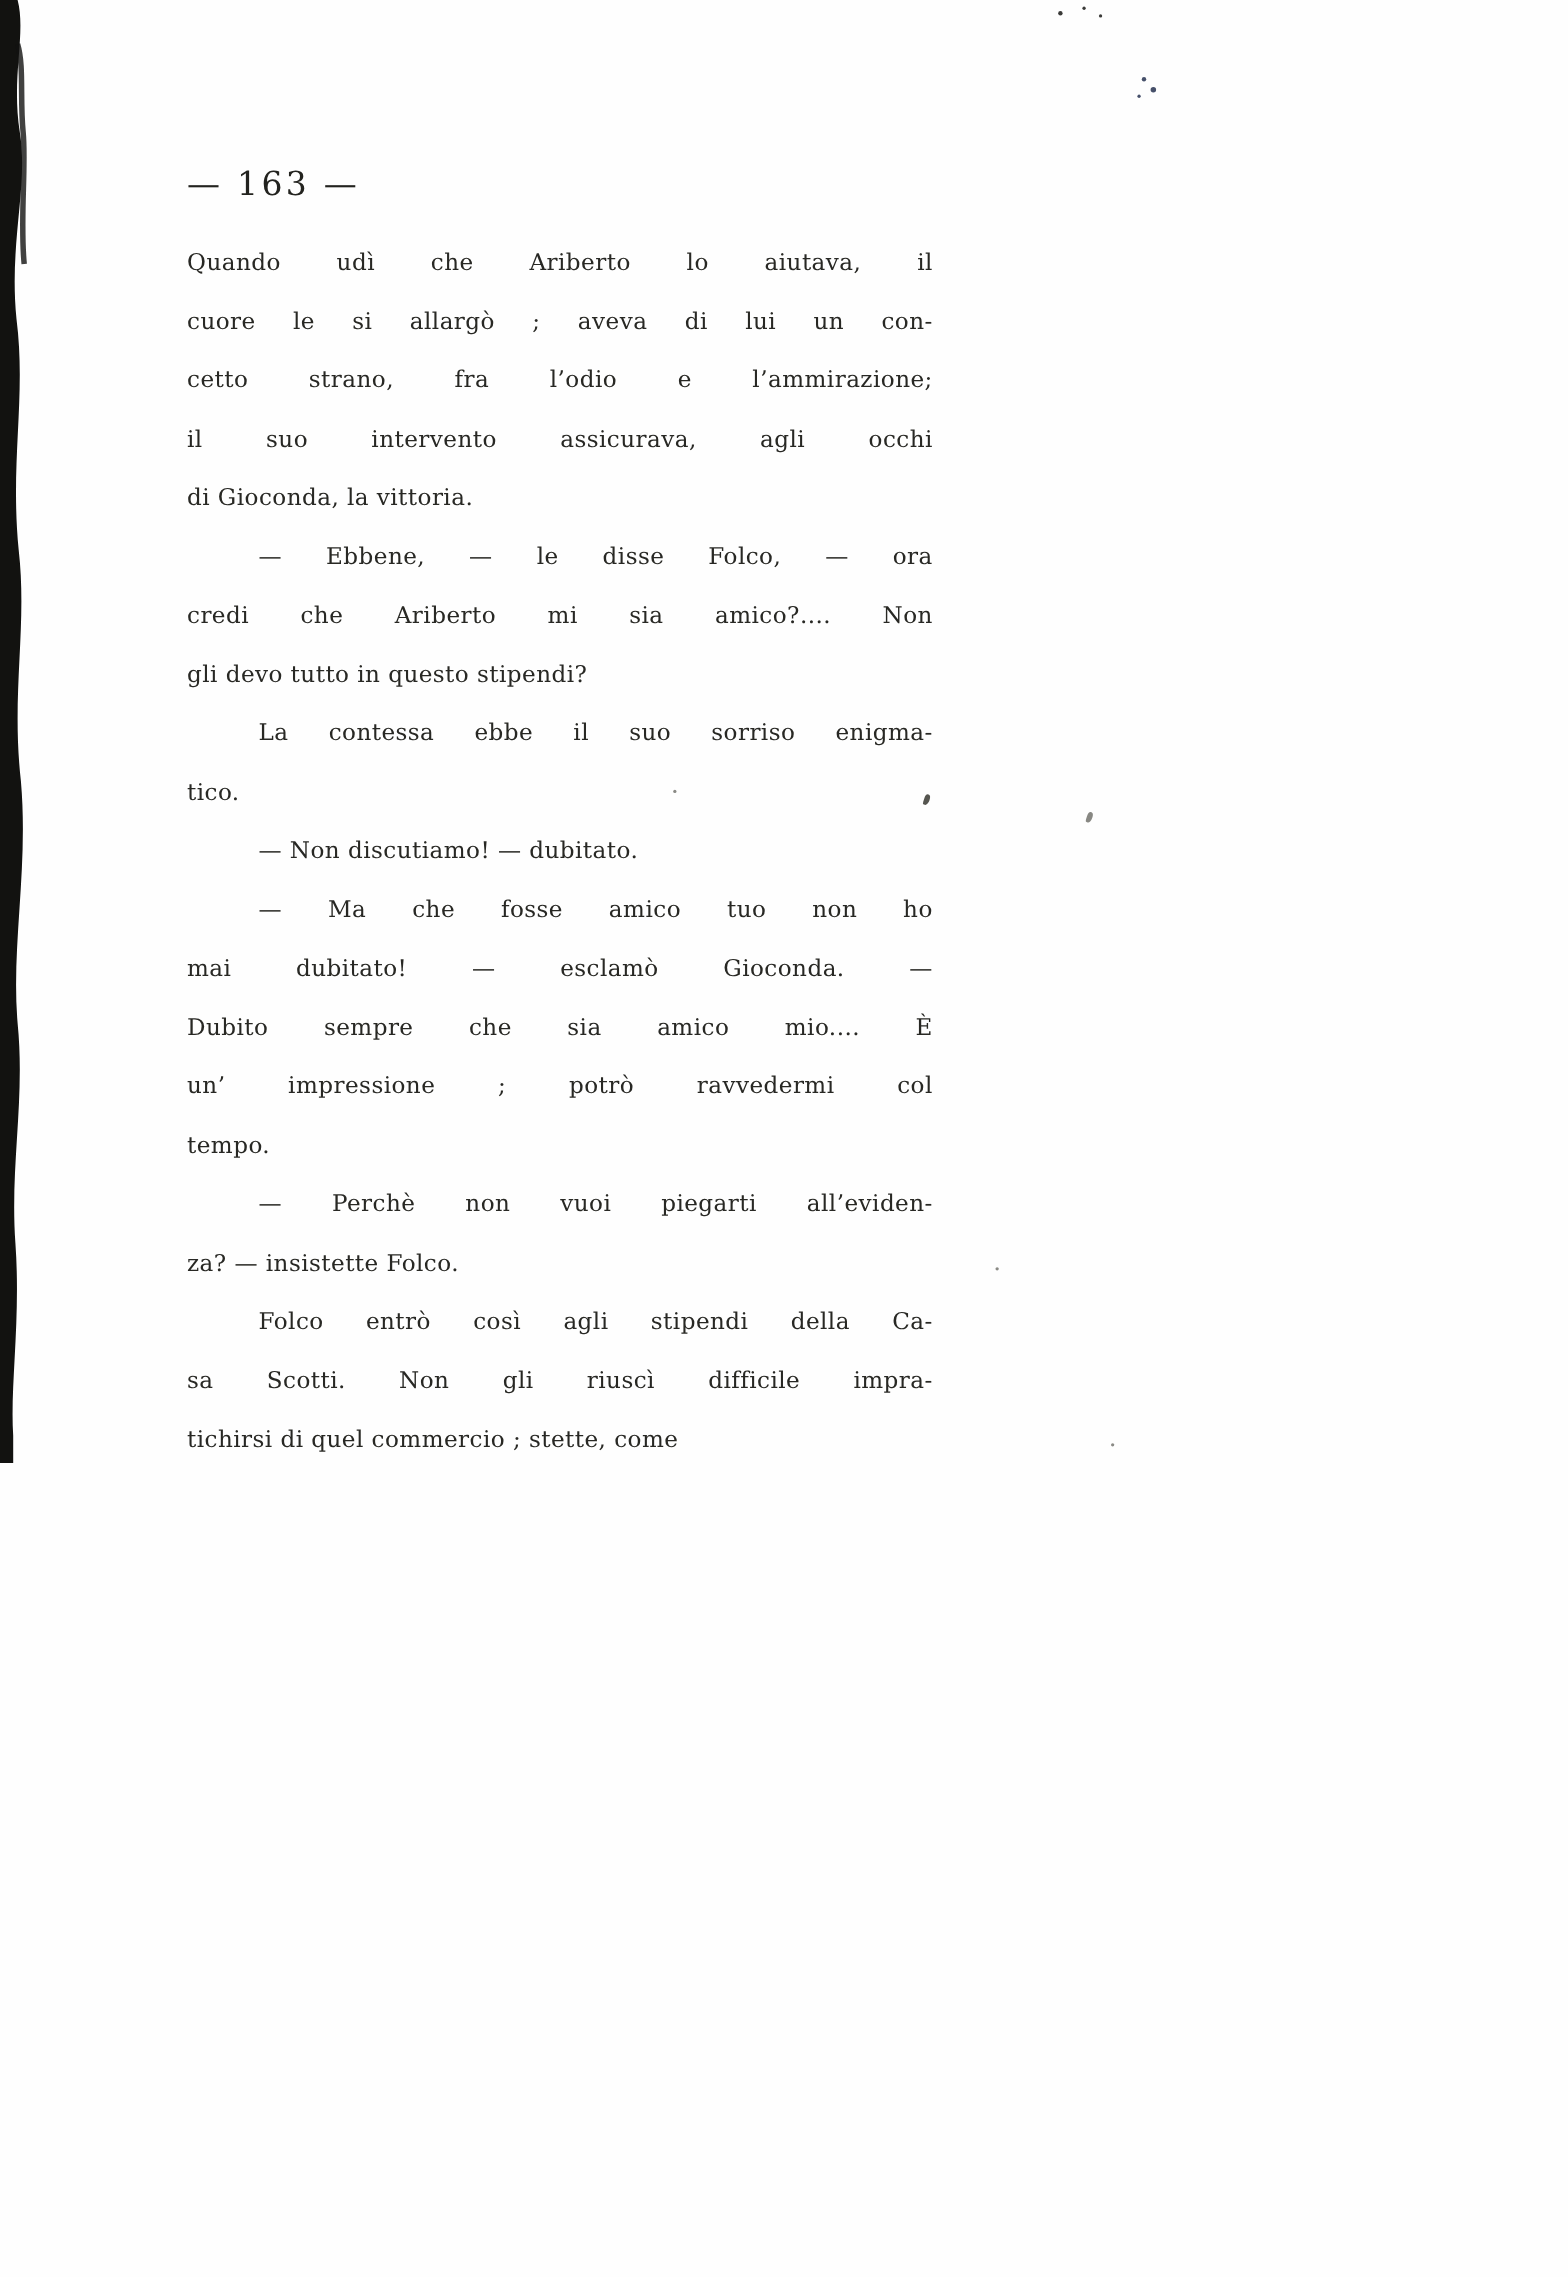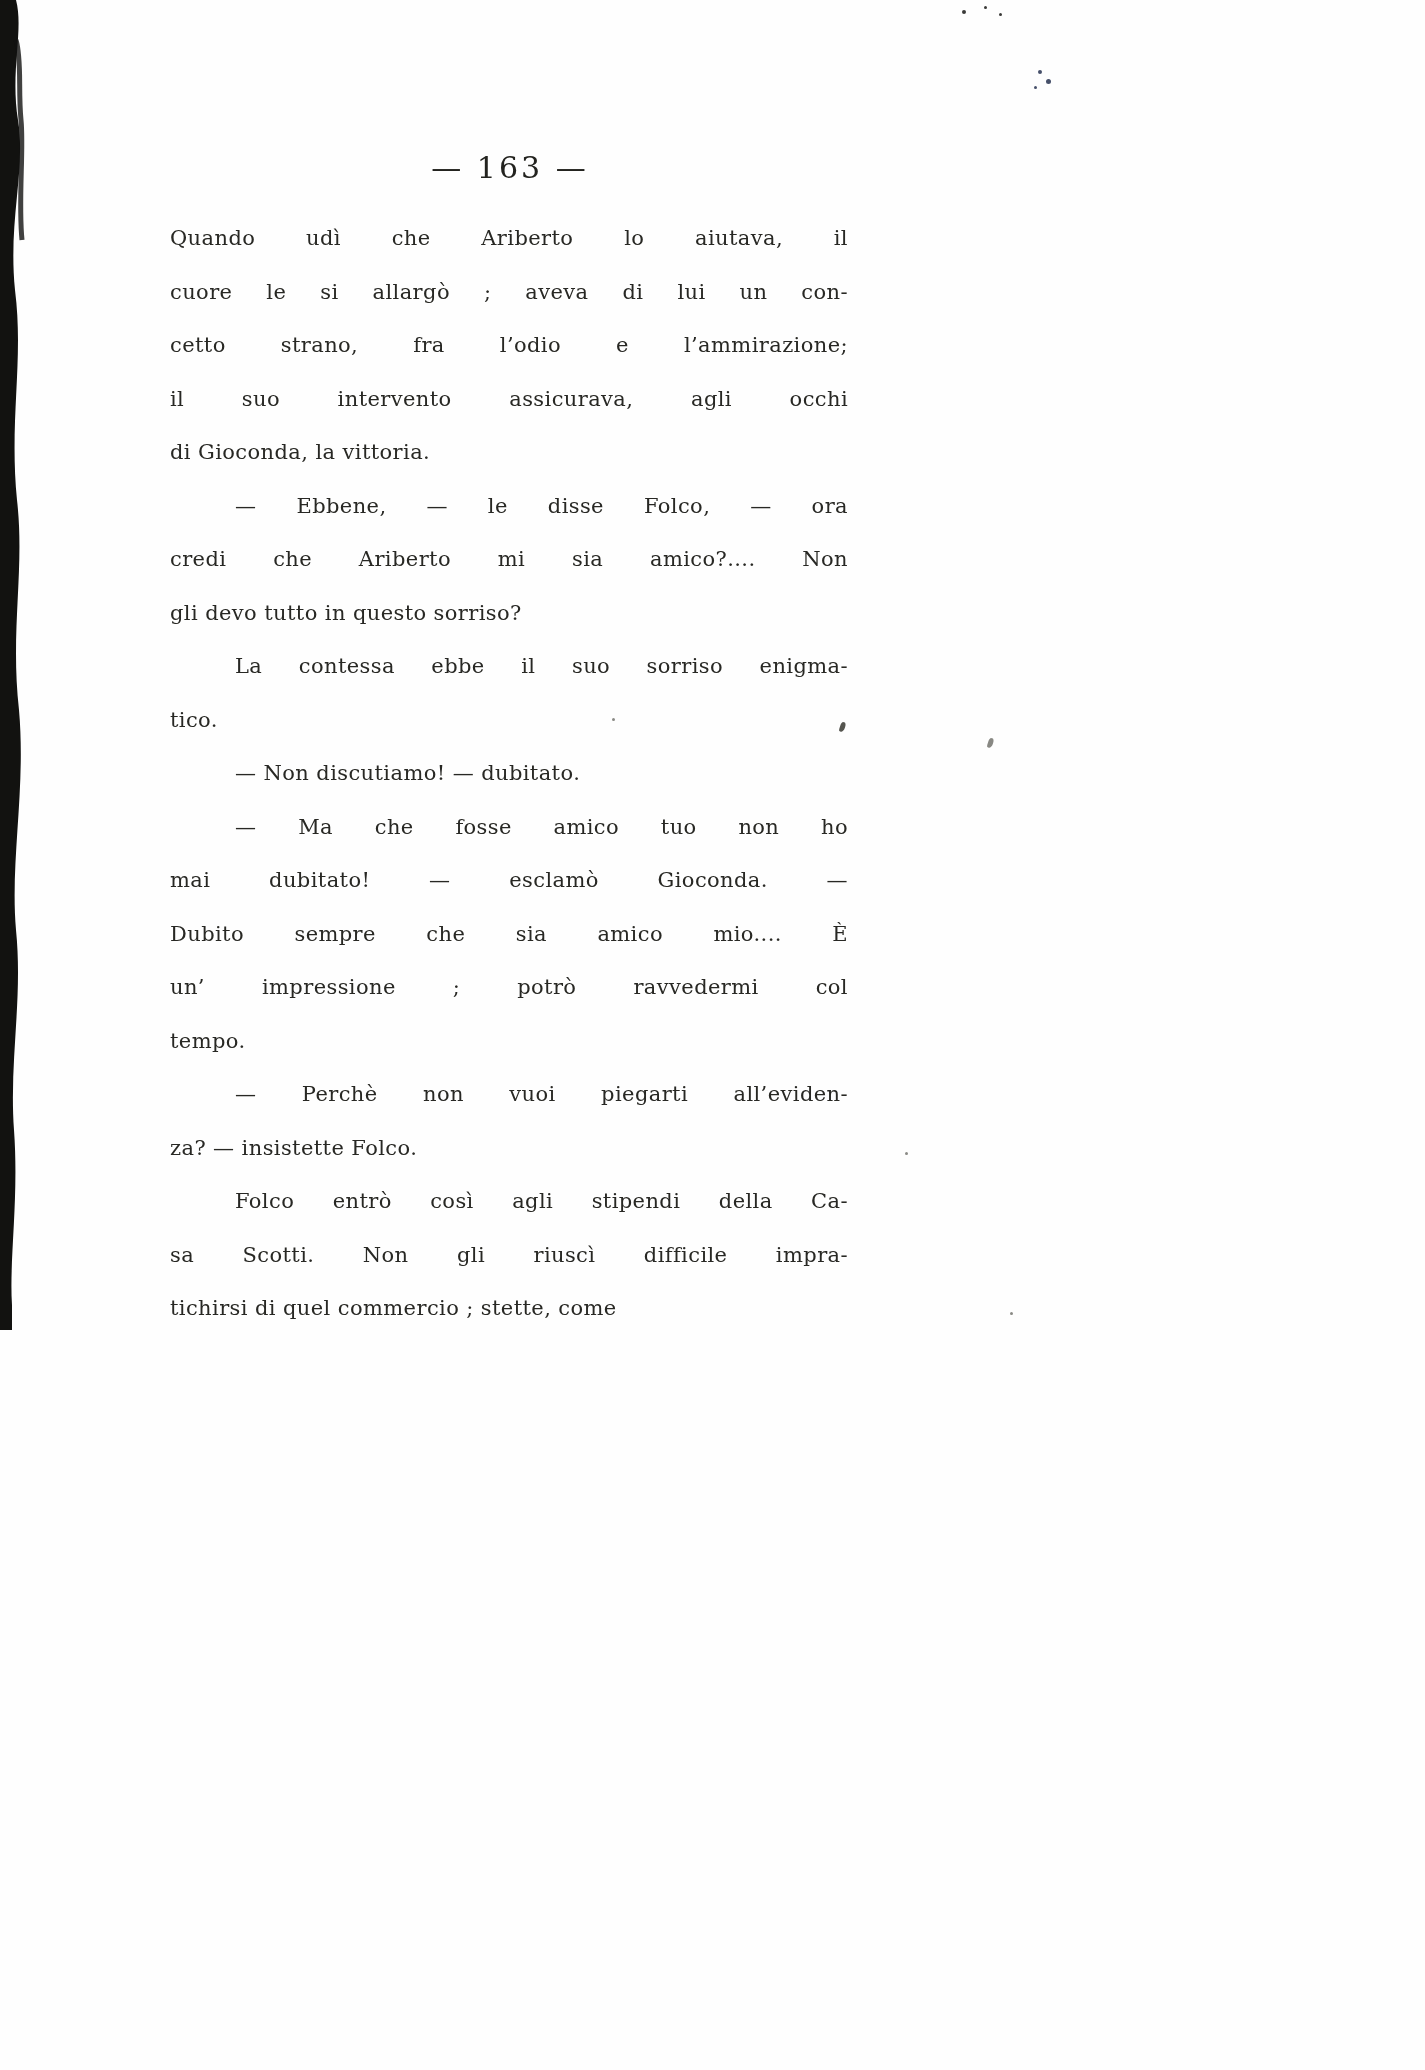--- a/index.html
+++ b/index.html
@@ -31,21 +31,21 @@
     width: 34px;
     height: 1330px;
     pointer-events: none;
   }
 
   .page-number {
     position: absolute;
     top: 150px;
     left: 170px;
     width: 680px;
-    text-align: center;
+    text-align: left;
     font-size: 30px;
     letter-spacing: 3px;
     color: #23231f;
   }
 
   .text-block {
     position: absolute;
     top: 212px;
     left: 170px;
     width: 678px;
@@ -119,21 +119,21 @@
       <div class="paragraph">
         <div class="line">Quando udì che Ariberto lo aiutava, il</div>
         <div class="line">cuore le si allargò ; aveva di lui un con-</div>
         <div class="line">cetto strano, fra l’odio e l’ammirazione;</div>
         <div class="line">il suo intervento assicurava, agli occhi</div>
         <div class="line last">di Gioconda, la vittoria.</div>
       </div>
       <div class="paragraph">
         <div class="line indent">— Ebbene, — le disse Folco, — ora</div>
         <div class="line">credi che Ariberto mi sia amico?.... Non</div>
-        <div class="line last">gli devo tutto in questo sorriso?</div>
+        <div class="line last">gli devo tutto in questo stipendi?</div>
       </div>
       <div class="paragraph">
         <div class="line indent">La contessa ebbe il suo sorriso enigma-</div>
         <div class="line last">tico.</div>
       </div>
       <div class="paragraph">
         <div class="line last indent">— Non discutiamo! — dubitato.</div>
       </div>
       <div class="paragraph">
         <div class="line indent">— Ma che fosse amico tuo non ho</div>

